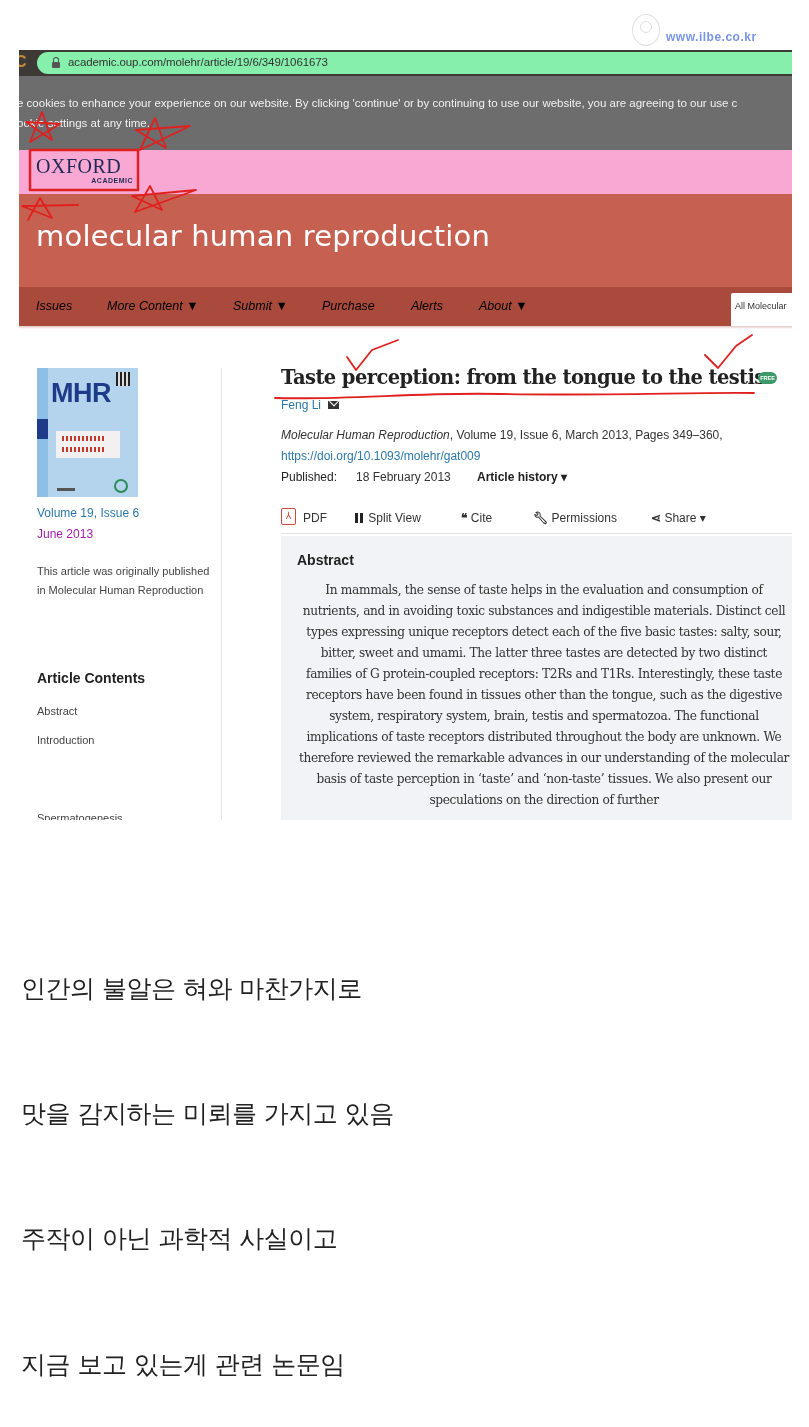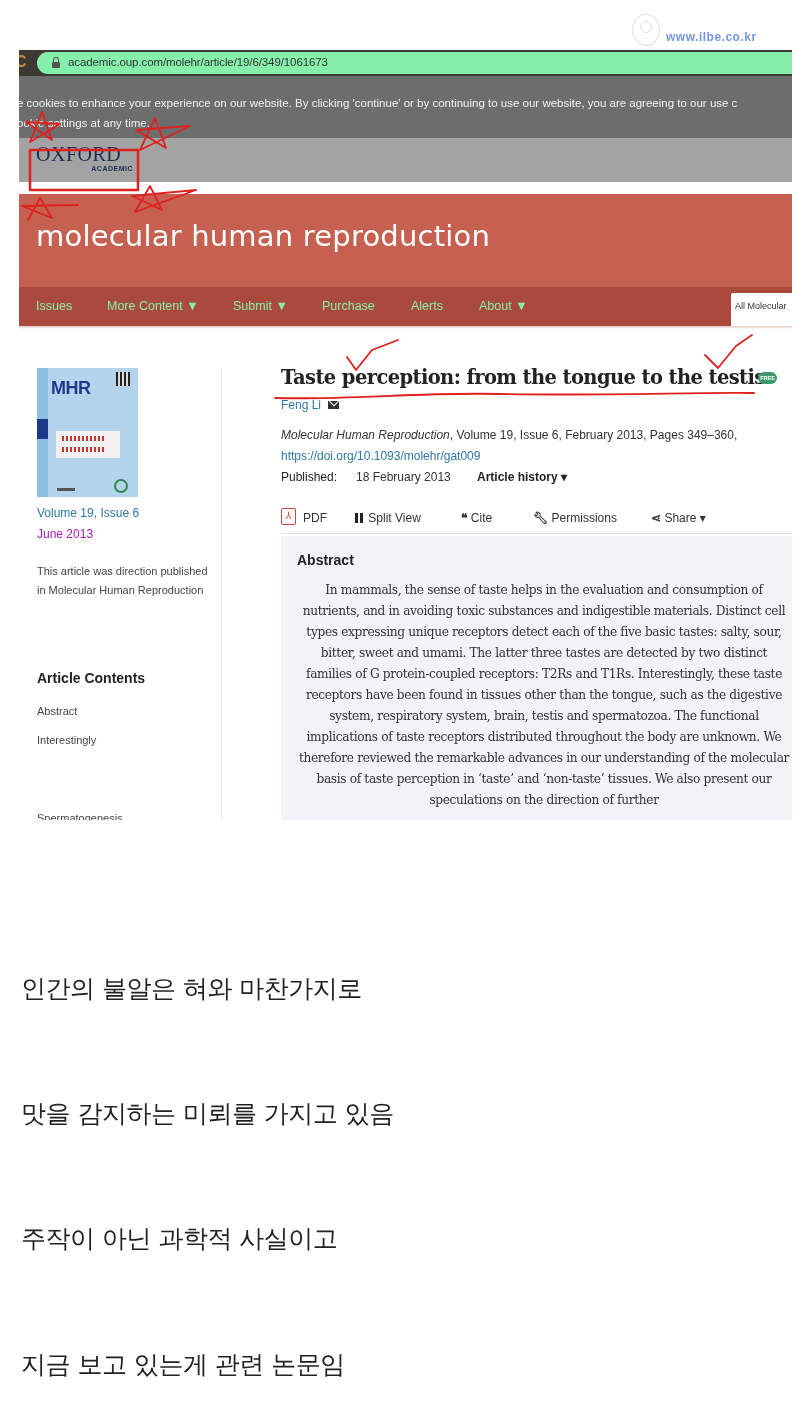--- a/index.html
+++ b/index.html
@@ -17,43 +17,43 @@
   .lock-icon .body { position: absolute; left: 0; top: 5px; width: 8px; height: 6px; background: #555; border-radius: 1px; }
   .url-text { position: absolute; left: 31px; top: 4px; font-size: 11.5px; color: #333; letter-spacing: -0.1px; }
 
   
   .cookie-banner { position: absolute; left: 0; top: 26px; width: 773px; height: 74px; background: #6d6d6d; }
   .cookie-line { position: absolute; left: -2px; color: #f1f1f1; font-size: 11.5px; white-space: nowrap; }
   .cookie-line.l1 { top: 21px; }
   .cookie-line.l2 { top: 41px; }
 
   
-  .oxford-header { position: absolute; left: 0; top: 88px; width: 773px; height: 44px; background: #a3a3a3; }
+  .oxford-header { position: absolute; left: 0; top: 100px; width: 773px; height: 44px; background: #f9a8d4; }
   .oxford-logo { position: absolute; left: 14px; top: 5px; width: 104px; height: 32px; }
   .oxford-word { position: absolute; left: 3px; top: 0; font-family: "Liberation Serif", serif; font-size: 20px; color: #1e2a54; letter-spacing: 0.5px; }
   .academic-word { position: absolute; right: 4px; top: 22px; font-size: 7px; color: #1e2a54; font-weight: bold; letter-spacing: 0.5px; }
 
   
   .journal-banner { position: absolute; left: 0; top: 144px; width: 773px; height: 93px; background: #c66151; }
   .journal-title { position: absolute; left: 17px; top: 25px; font-family: "DejaVu Sans", sans-serif; font-size: 29px; color: #fff; letter-spacing: 0.2px; }
 
   
   .nav-bar { position: absolute; left: 0; top: 237px; width: 773px; height: 39px; background: #a94a3d; }
-  .nav-item { position: absolute; top: 12px; color: #86efac; font-size: 12.5px; white-space: nowrap; }
+  .nav-item { position: absolute; top: 12px; color: #000000; font-size: 12.5px; white-space: nowrap; font-style: italic; }
   .nav-search { position: absolute; left: 712px; top: 6px; width: 70px; height: 40px; background: #fff; border-radius: 2px; }
   .nav-search span { position: absolute; left: 4px; top: 8px; font-size: 9px; color: #333; white-space: nowrap; }
   .nav-shadow { position: absolute; left: 0; top: 276px; width: 773px; height: 3px; background: linear-gradient(#e2c6c0, #fff); }
 
   
   .sidebar { position: absolute; left: 0; top: 280px; width: 205px; height: 490px; }
   .sidebar-divider { position: absolute; left: 202px; top: 38px; width: 1px; height: 452px; background: #e6e6e6; }
   .cover { position: absolute; left: 18px; top: 38px; width: 101px; height: 129px; background: #b3d4ec; overflow: hidden; }
   .cover .stripe { position: absolute; left: 0; top: 0; width: 11px; height: 129px; background: #8ec0e5; }
   .cover .dark-block { position: absolute; left: 0; top: 51px; width: 11px; height: 20px; background: #1f3a88; }
-  .cover .mhr { position: absolute; left: 14px; top: 10px; font-size: 18px; font-weight: bold; color: #1f3a88; letter-spacing: -0.5px; }
+  .cover .mhr { position: absolute; left: 14px; top: 10px; font-size: 27px; font-weight: bold; color: #1f3a88; letter-spacing: -0.5px; }
   .cover .qr { position: absolute; right: 8px; top: 4px; width: 14px; height: 14px; background: repeating-linear-gradient(90deg,#222 0 2px,#ddd 2px 4px); }
   .cover .strip { position: absolute; left: 19px; top: 63px; width: 64px; height: 27px; background: #f3f0f2; }
   .cover .strip i { position: absolute; left: 6px; width: 44px; height: 5px; background: repeating-linear-gradient(90deg,#c0392b 0 2px,transparent 2px 4px); }
   .cover .oxfordsm { position: absolute; left: 20px; bottom: 6px; width: 18px; height: 3px; background: #555; }
   .cover .eshre { position: absolute; right: 10px; bottom: 4px; width: 14px; height: 14px; border-radius: 50%; border: 2px solid #2e8b57; }
 
   .vol-link { position: absolute; left: 18px; top: 176px; font-size: 12px; color: #2c78a8; }
   .vol-date { position: absolute; left: 18px; top: 197px; font-size: 12px; color: #a21caf; }
   .orig-note { position: absolute; left: 18px; top: 232px; width: 175px; font-size: 11px; color: #444; line-height: 18.5px; }
   .contents-heading { position: absolute; left: 18px; top: 340px; font-size: 14px; font-weight: bold; color: #222; }
@@ -152,34 +152,34 @@
       <i class="qr"></i>
       <div class="strip">
           <i style="top:5px"></i>
           <i style="top:16px"></i>
         </div>
       <i class="oxfordsm"></i>
         <i class="eshre"></i>
     </div>
     <div class="vol-link">Volume 19, Issue 6</div>
     <div class="vol-date">June 2013</div>
-    <div class="orig-note">This article was direction published in Molecular Human Reproduction</div>
+    <div class="orig-note">This article was originally published in Molecular Human Reproduction</div>
     <div class="contents-heading">Article Contents</div>
     <div class="contents-item" style="top:372px">Abstract</div>
-    <div class="contents-item" style="top:401px">Interestingly</div>
+    <div class="contents-item" style="top:401px">Introduction</div>
     <div class="contents-item" style="top:479px">Spermatogenesis</div>
     <div class="sidebar-divider"></div>
   </div>
 
   <div class="article">
     <div class="art-title">Taste perception: from the tongue to the testis</div>
     <div class="free-badge">FREE</div>
     <div class="author">Feng Li</div>
     <div class="mail-icon"></div>
-    <div class="citation"><em>Molecular Human Reproduction</em><span>, Volume 19, Issue 6, February 2013, Pages 349–360,</span></div>
+    <div class="citation"><em>Molecular Human Reproduction</em><span>, Volume 19, Issue 6, March 2013, Pages 349–360,</span></div>
     <div class="doi">https://doi.org/10.1093/molehr/gat009</div>
     <div class="pub-label">Published:</div>
     <div class="pub-date">18 February 2013</div>
     <div class="history">Article history ▾</div>
 
     <div class="toolbar">
       <span class="pdf-icon">⅄</span>
       <span class="tool" style="left:22px">PDF</span>
       <span class="tool" style="left:74px"><i class="split-icon"></i><i class="split-icon"></i> <span>Split View</span></span>
       <span class="tool" style="left:180px"><b>❝</b> <span>Cite</span></span>

